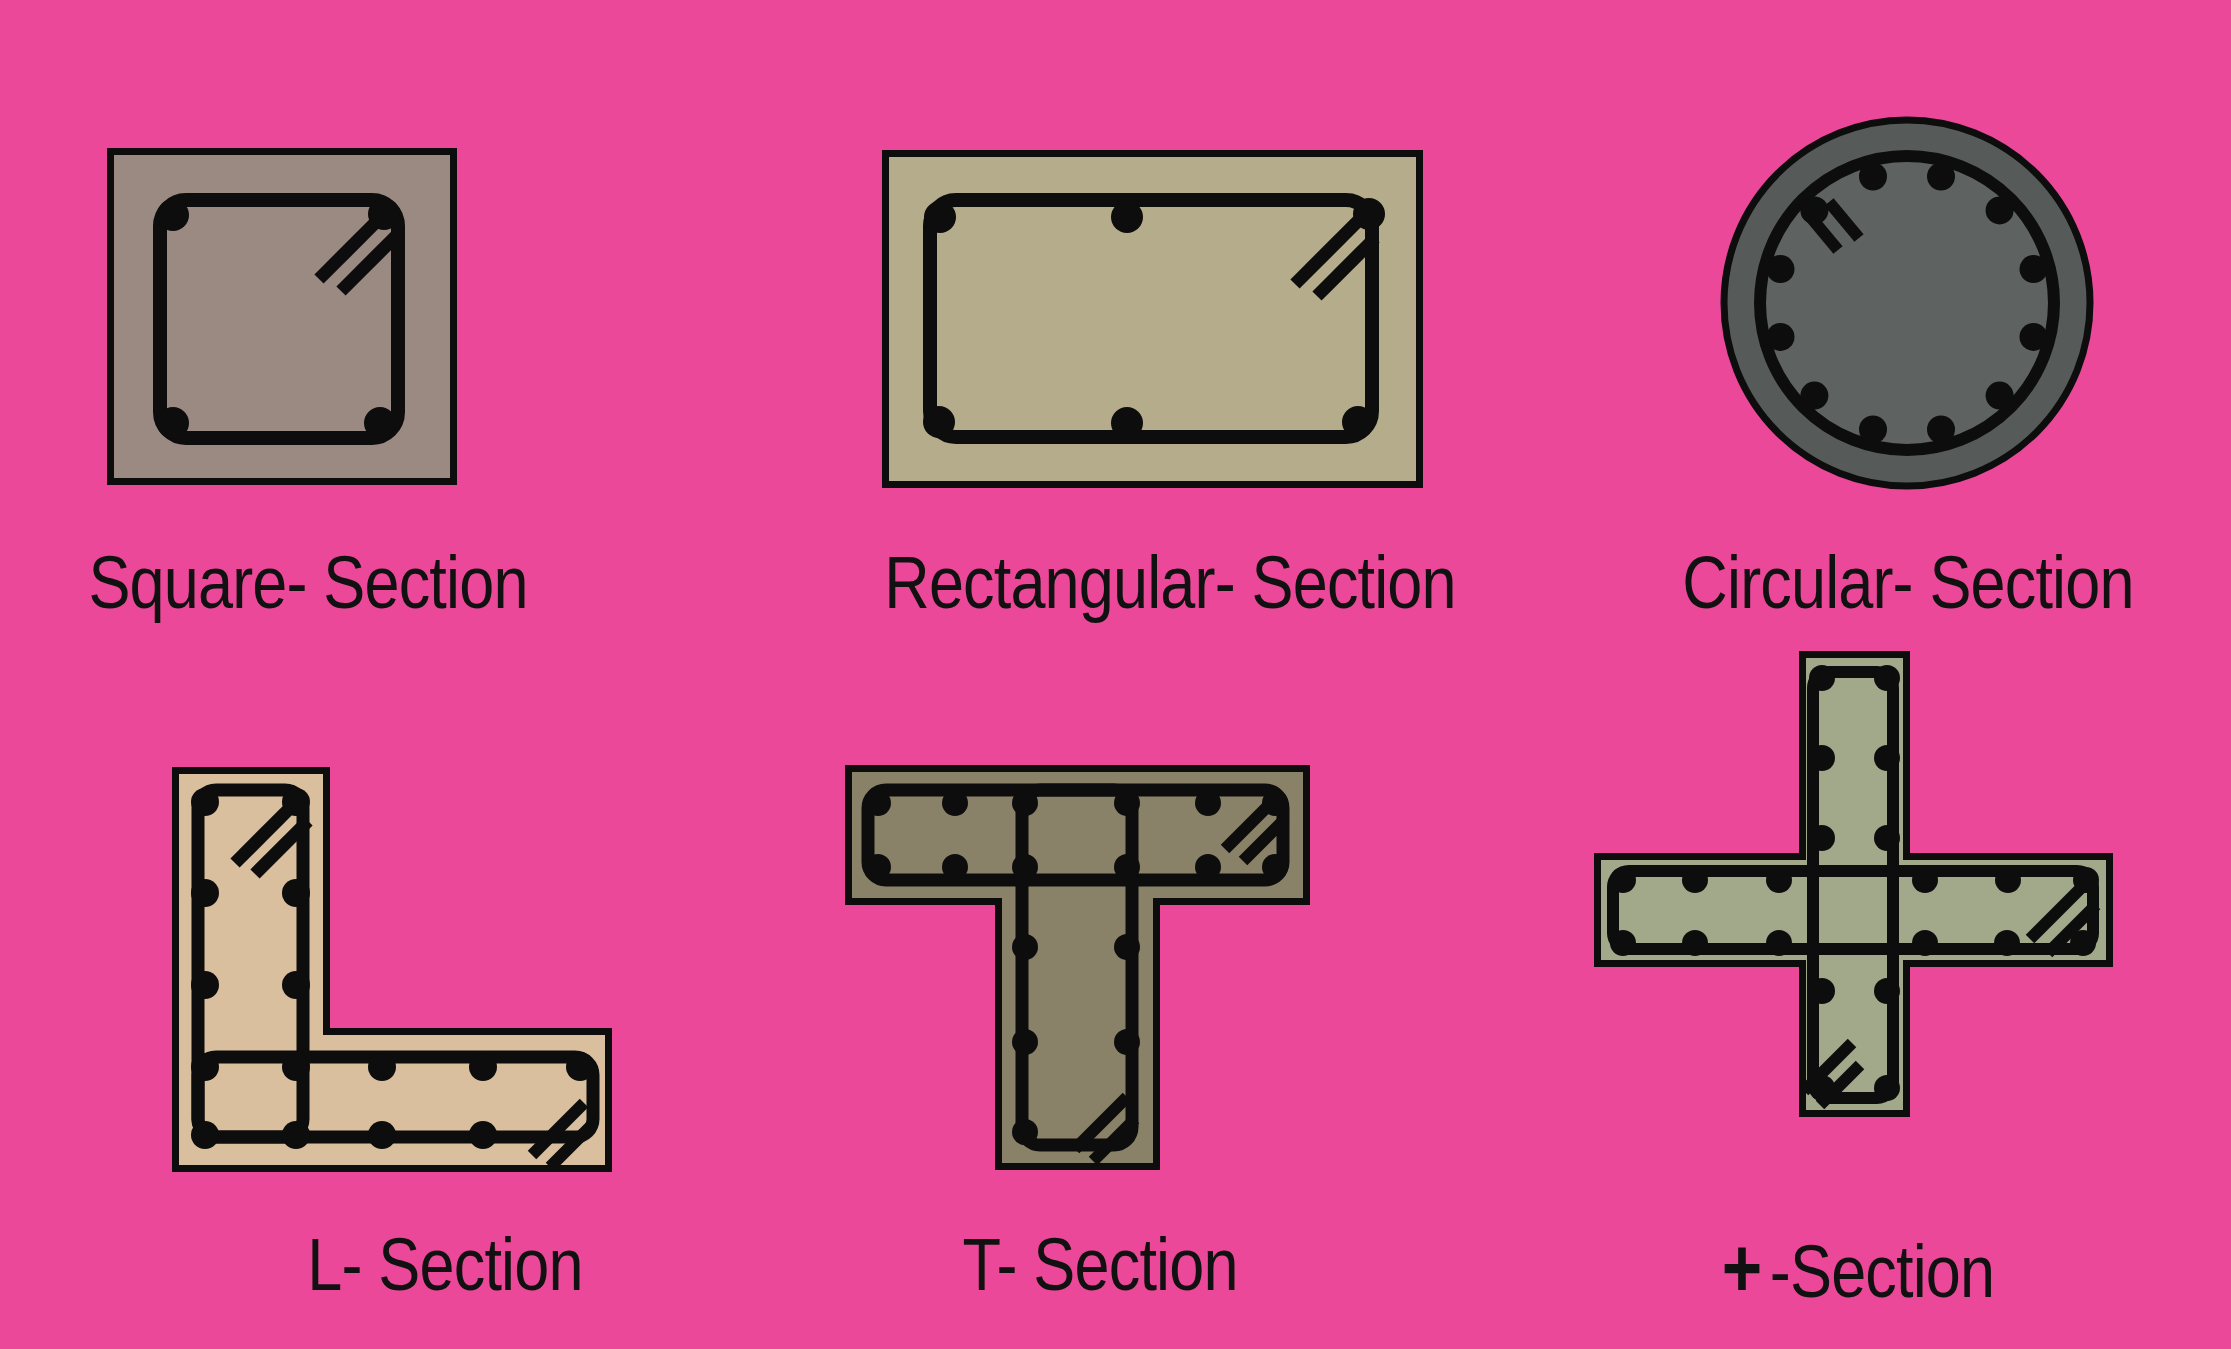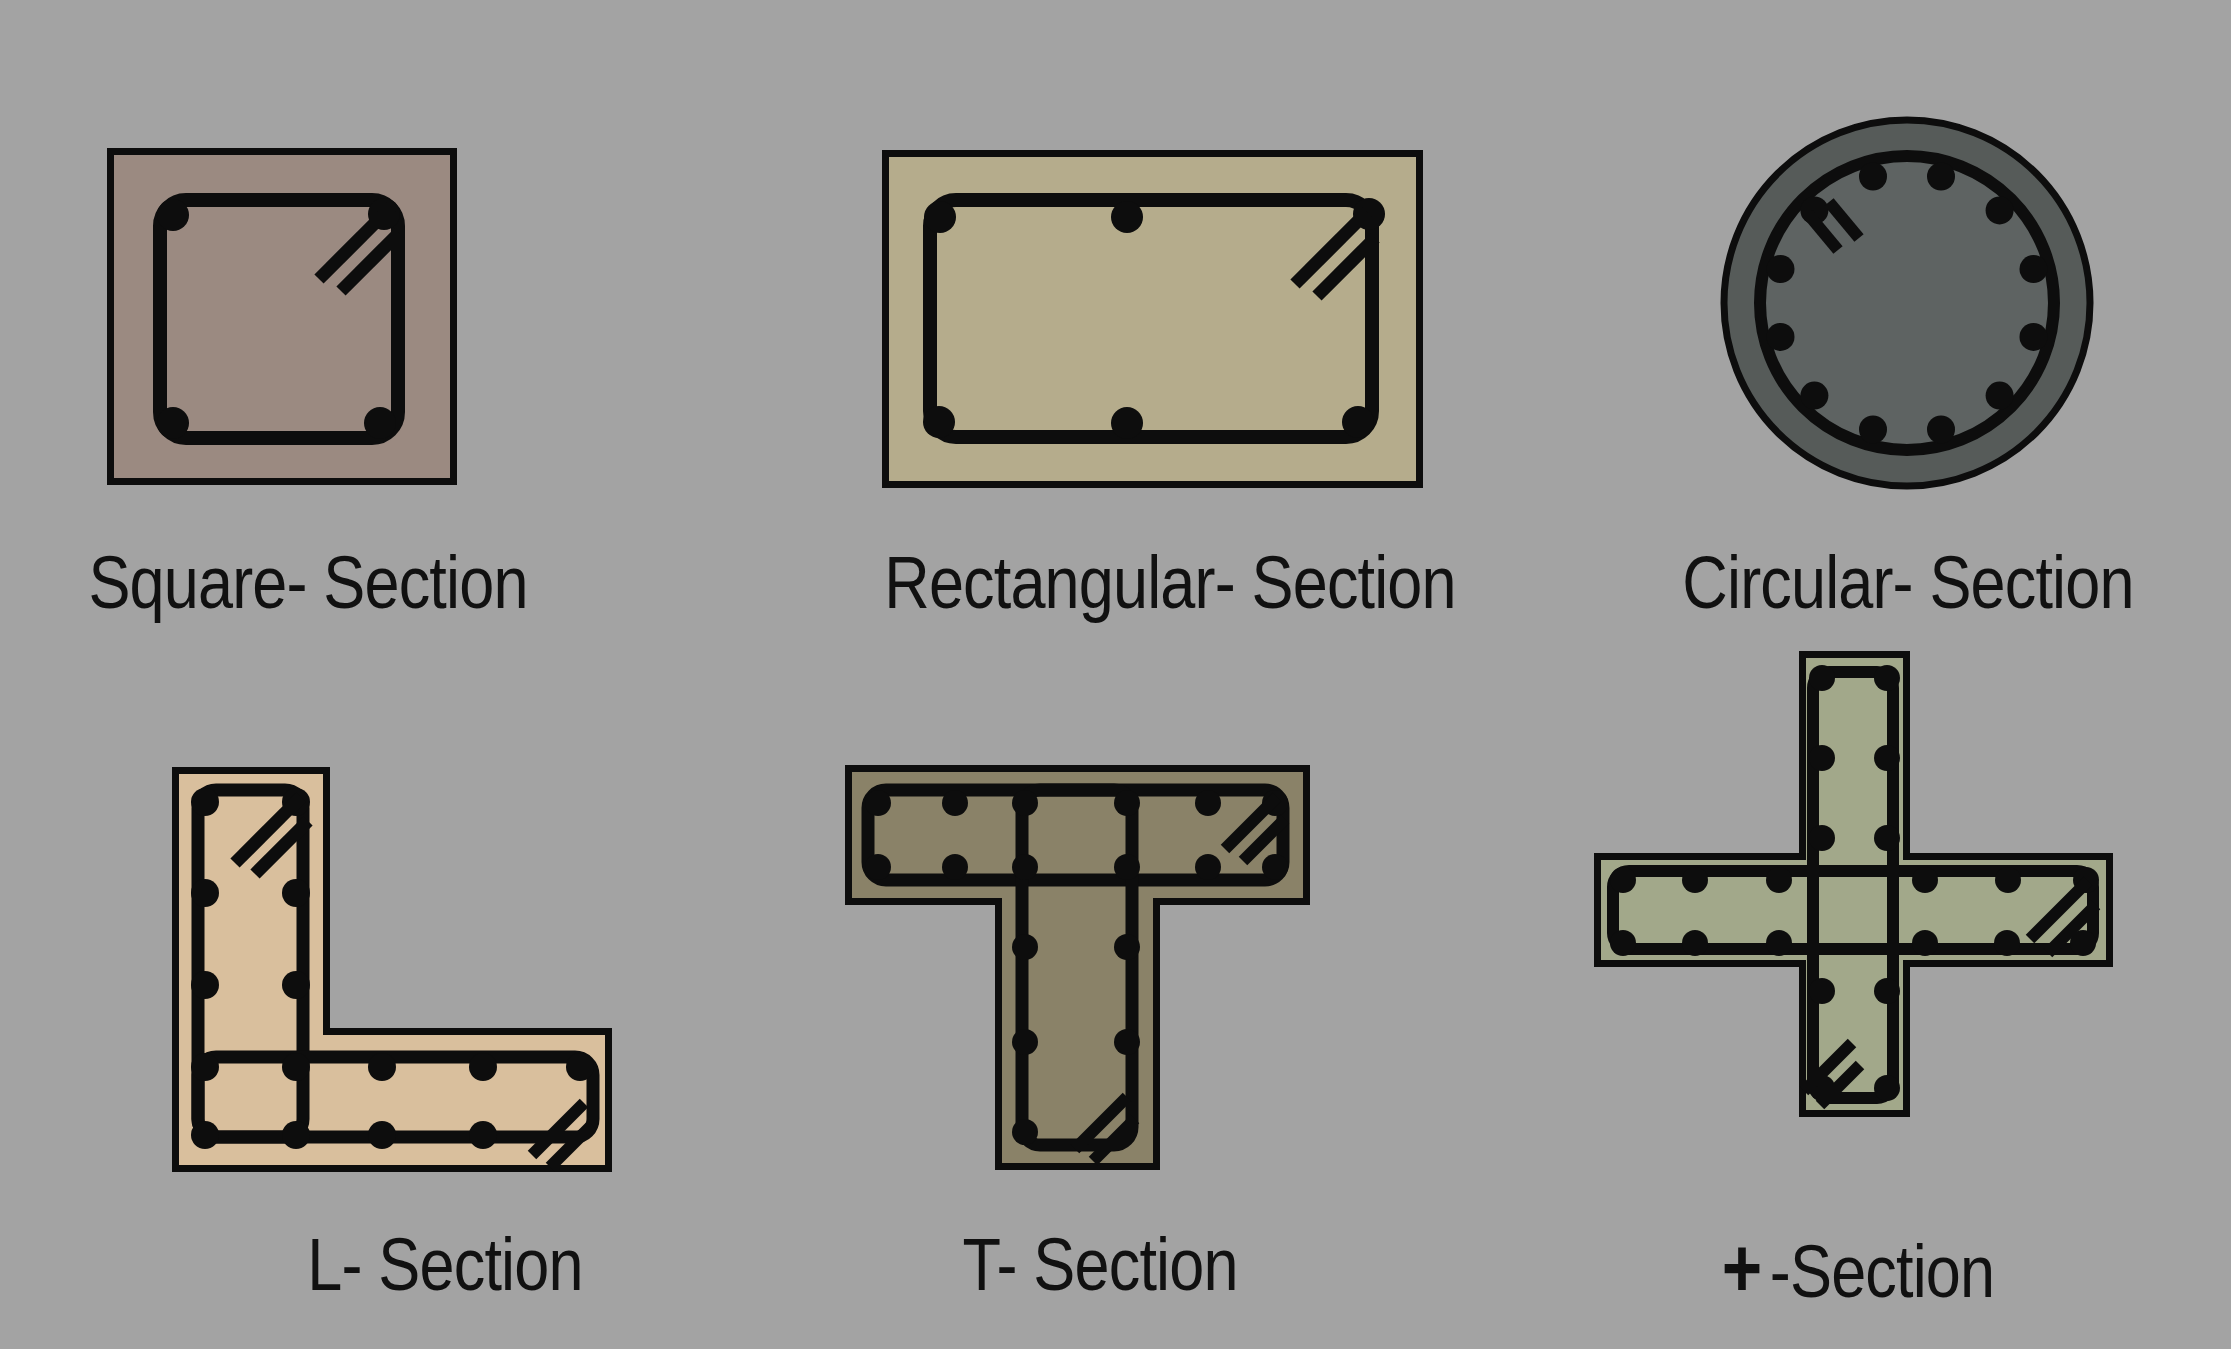--- a/index.html
+++ b/index.html
@@ -1,19 +1,19 @@
 <!DOCTYPE html>
 <html><head>
 <meta charset="utf-8">
 <style>
   html,body{margin:0;padding:0;background:#ffffff;}
   .canvas{
     position:relative;
     width:2231px;height:1349px;
-    background:#a3a3a3;
+    background:#ec4899;
     font-family:"Liberation Sans",sans-serif;
     overflow:hidden;
   }
   .fig{position:absolute;}
   .sec-label{
     position:absolute;
     font-size:75px;
     line-height:1.05;
     color:#111111;
     white-space:nowrap;

